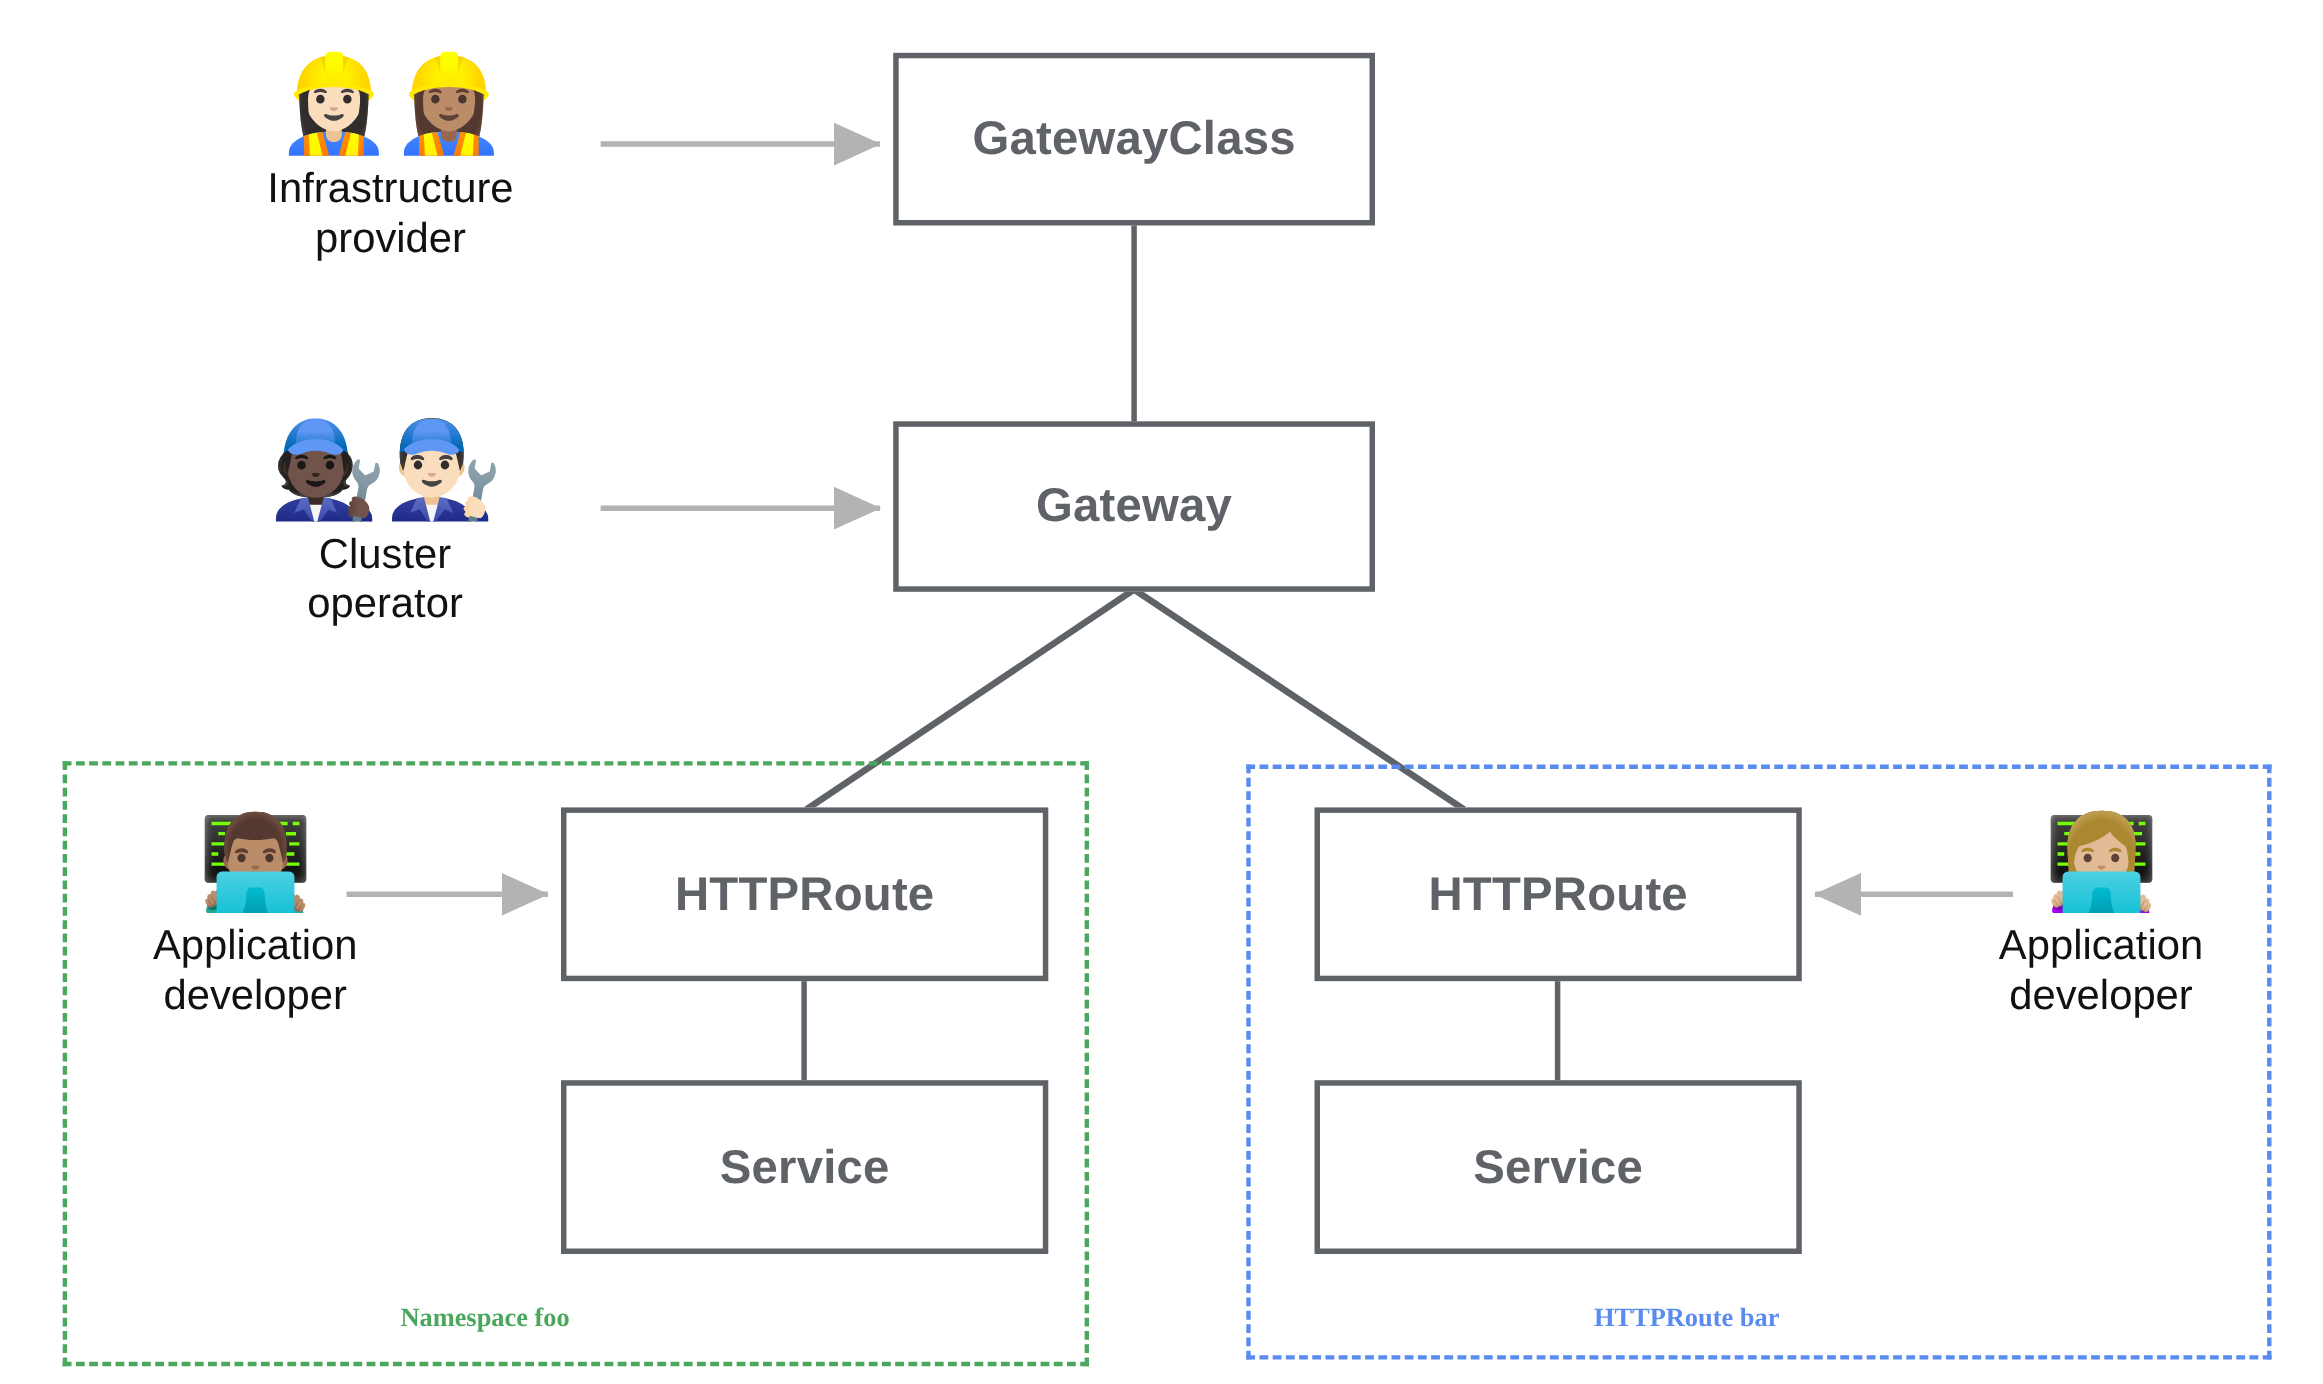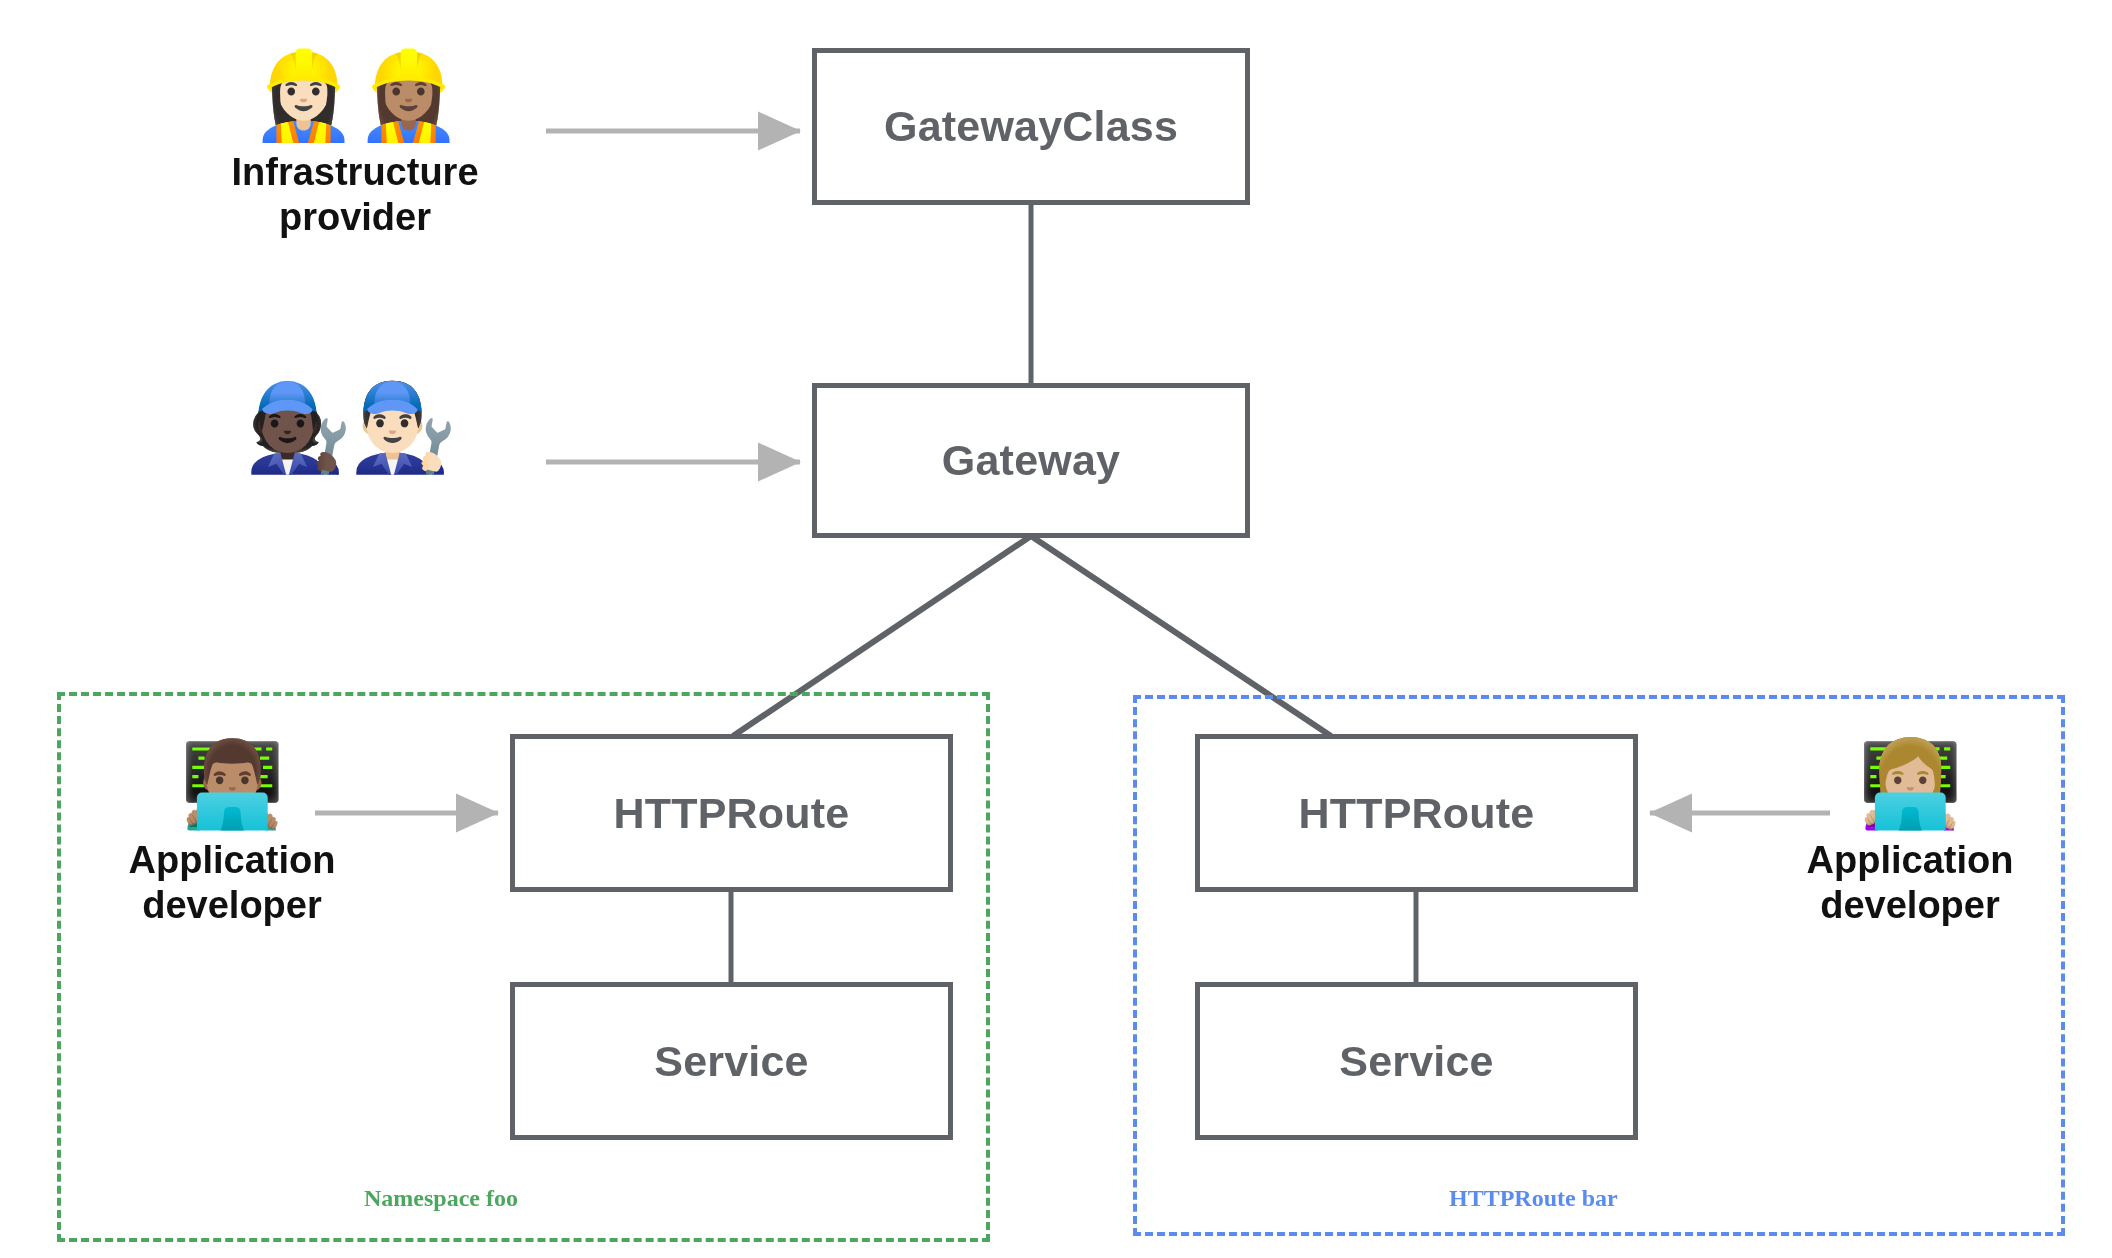--- a/index.html
+++ b/index.html
@@ -90,21 +90,20 @@
     letter-spacing: -2px;
   }
   .persona-emoji.small { font-size: 84px; }
   .persona-name {
     font-family: "Liberation Sans", sans-serif;
     font-size: 38px;
     color: #111111;
     line-height: 1.18;
     margin-top: 10px;
     white-space: pre-line;
-    font-weight: bold;
   }
   #persona-infra      { left: 200px;  top: 50px;  width: 310px; }
   #persona-operator   { left: 200px;  top: 382px; width: 300px; }
   #persona-dev-foo    { left: 82px;   top: 740px; width: 300px; }
   #persona-dev-bar    { left: 1760px; top: 740px; width: 300px; }
 </style>
 </head>
 <body>
 
 <div id="canvas">
@@ -169,20 +168,22 @@
   </div>
 
   <div class="persona" id="persona-infra">
     <div class="persona-emoji">👷🏻‍♀️👷🏽‍♀️</div>
     <div class="persona-name">Infrastructure
 provider</div>
   </div>
 
   <div class="persona" id="persona-operator">
     <div class="persona-emoji">🧑🏿‍🔧👨🏻‍🔧</div>
+    <div class="persona-name">Cluster
+operator</div>
   </div>
 
   <div class="persona" id="persona-dev-foo">
     <div class="persona-emoji small">👨🏽‍💻</div>
     <div class="persona-name">Application
 developer</div>
   </div>
 
   <div class="persona" id="persona-dev-bar">
     <div class="persona-emoji small">👩🏼‍💻</div>

